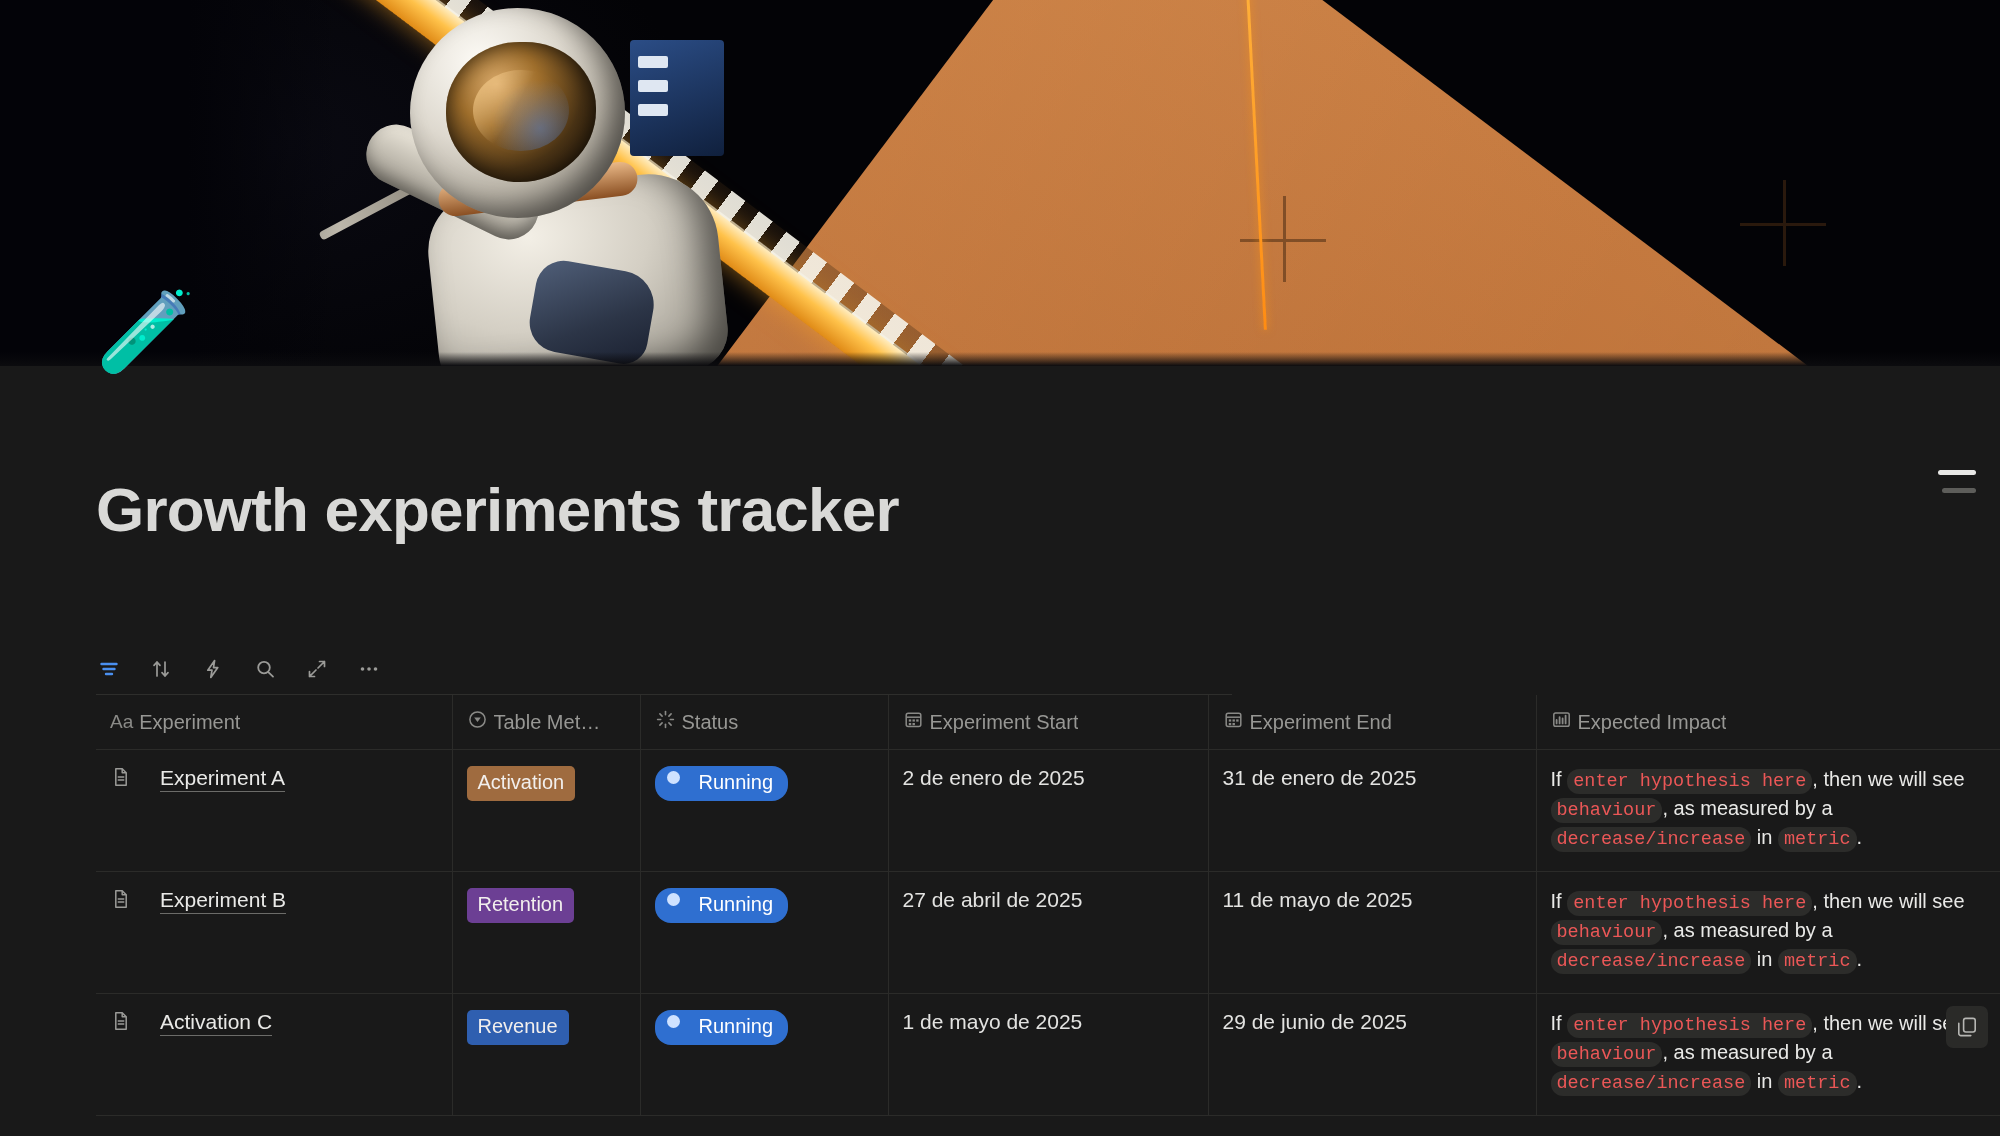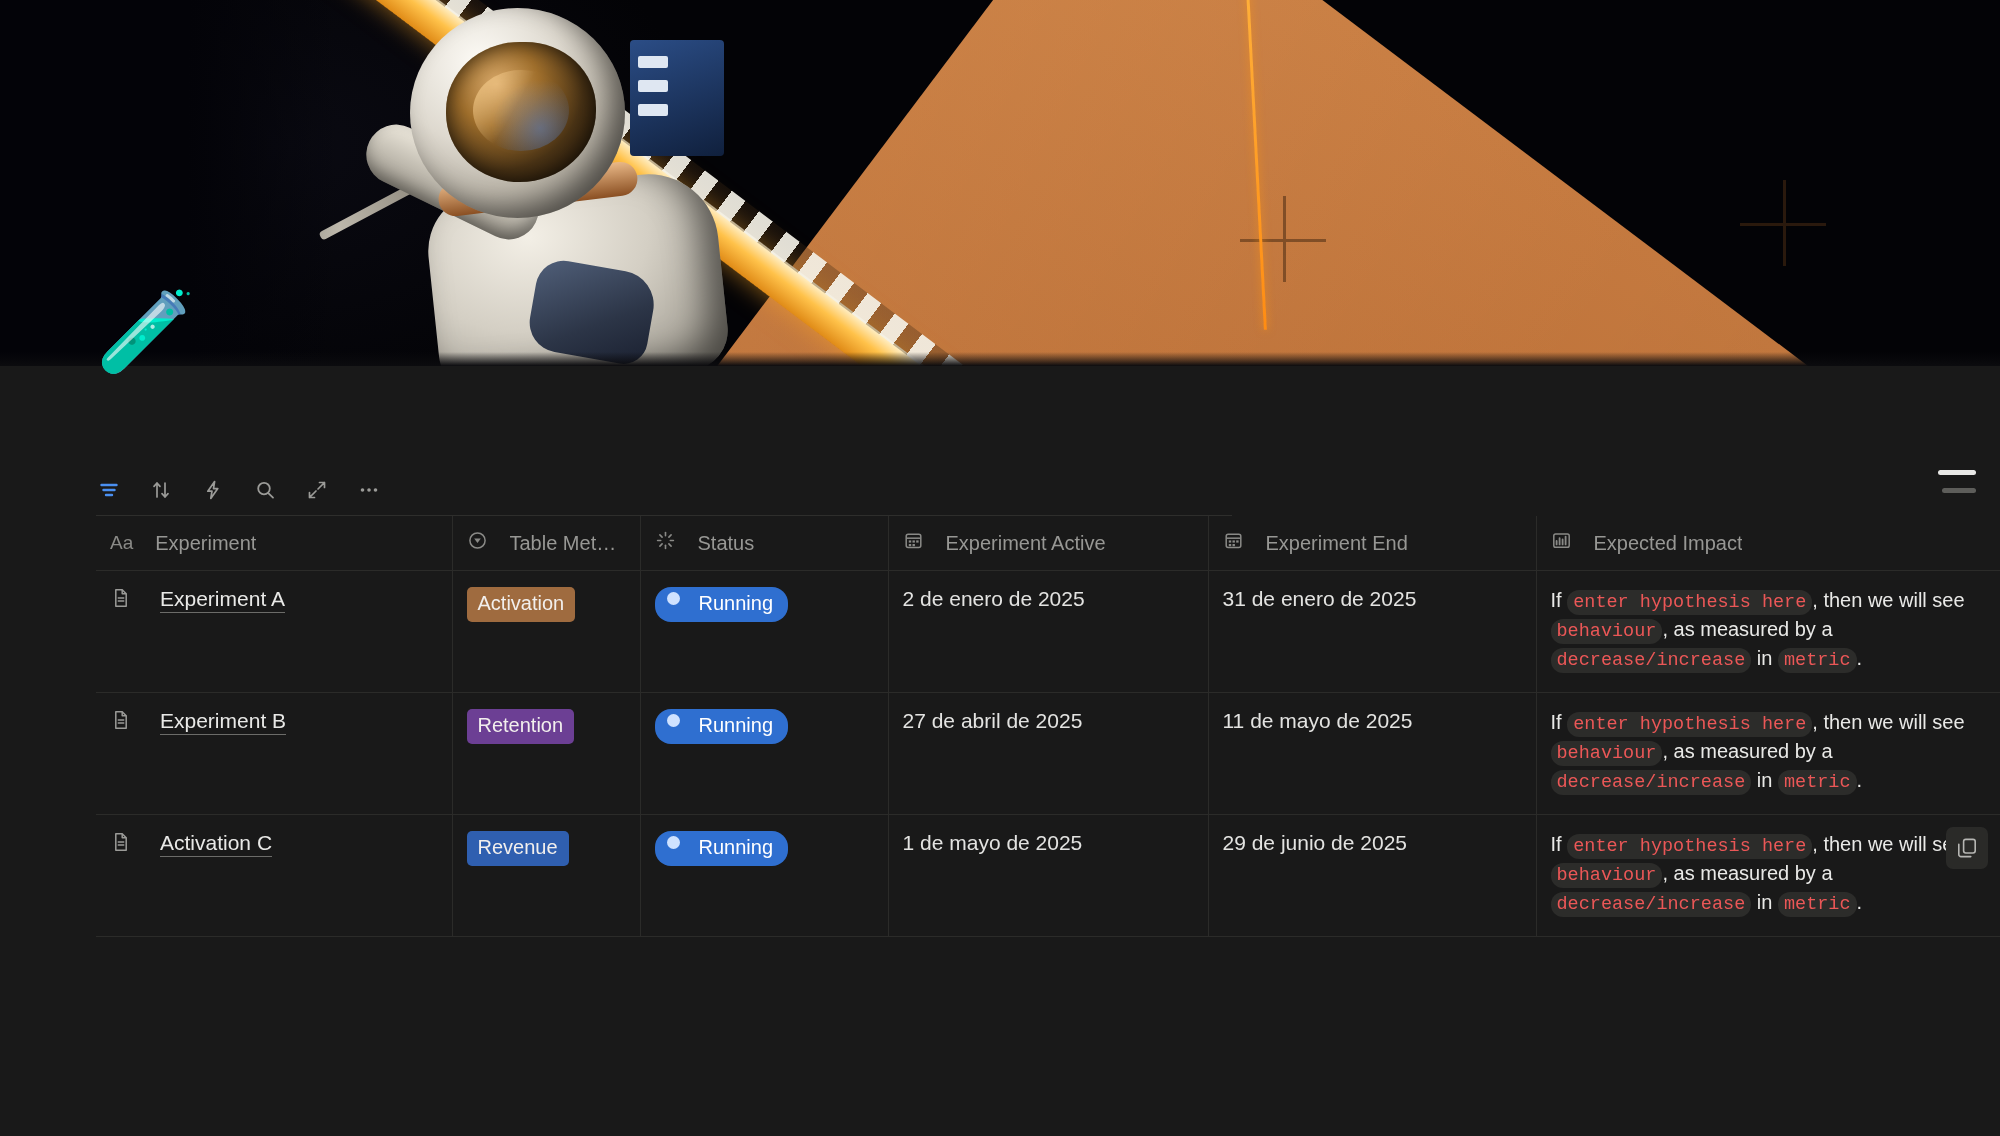--- a/index.html
+++ b/index.html
@@ -246,21 +246,21 @@
   }
   table.grid th:last-child, table.grid td:last-child { border-right: 1px solid #2b2b29; }
 
   th.hcell {
     height: 54px;
     padding: 0 0 0 14px;
     font-weight: 400;
     color: #979794;
     font-size: 20px;
   }
-  th.hcell .hinner { display: flex; align-items: center; gap: 22px; height: 54px; }
+  th.hcell .hinner { display: flex; align-items: center; gap: 6px; height: 54px; }
   th.hcell .hlabel { white-space: nowrap; overflow: hidden; text-overflow: ellipsis; }
 
   td.cell { padding: 16px 14px 18px 14px; height: 120px; }
   td.cell.title-cell { padding-left: 14px; }
 
   .row-title { display: flex; align-items: center; gap: 28px; }
   .row-title .tlabel {
     font-size: 21px; color: #e9e9e7;
     border-bottom: 1px solid #6c6c69;
     padding-bottom: 1px;
@@ -354,20 +354,23 @@
 
   <div class="content">
 
     <div class="page-emoji">🧪</div>
 
     <div class="toc-indicator">
       <div class="toc-bar one"></div>
       <div class="toc-bar two"></div>
     </div>
 
+    <div class="title-block">
+      <h1 class="page-title">Growth experiments tracker</h1>
+    </div>
 
     <div class="section">
 
       <div class="db">
 
         <div class="db-toolbar">
 
           <div class="tool-icons">
             <div class="ticon accent">
               <svg width="22" height="22" viewBox="0 0 22 22" fill="none">
@@ -465,21 +468,21 @@
                     <svg width="21" height="21" viewBox="0 0 21 21" fill="none" style="color:#8a8a87">
                       <rect x="3.2" y="4.2" width="14.6" height="13.4" rx="2" stroke="currentColor" stroke-width="1.5"></rect>
                       <path d="M3.2 8.2h14.6" stroke="currentColor" stroke-width="1.5"></path>
                       <rect x="5.8" y="10.4" width="2.4" height="2.2" fill="currentColor"></rect>
                       <rect x="9.5" y="10.4" width="2.4" height="2.2" fill="currentColor"></rect>
                       <rect x="13.2" y="10.4" width="2.4" height="2.2" fill="currentColor"></rect>
                       <rect x="5.8" y="14" width="2.4" height="2.2" fill="currentColor"></rect>
                       <rect x="9.5" y="14" width="2.4" height="2.2" fill="currentColor"></rect>
                     </svg>
                   </span>
-                  <span class="hlabel">Experiment Active</span>
+                  <span class="hlabel">Experiment Start</span>
                 </div>
               </th>
 
               <th class="hcell">
                 <div class="hinner">
                   <span>
                     <svg width="21" height="21" viewBox="0 0 21 21" fill="none" style="color:#8a8a87">
                       <rect x="3.2" y="4.2" width="14.6" height="13.4" rx="2" stroke="currentColor" stroke-width="1.5"></rect>
                       <path d="M3.2 8.2h14.6" stroke="currentColor" stroke-width="1.5"></path>
                       <rect x="5.8" y="10.4" width="2.4" height="2.2" fill="currentColor"></rect>

